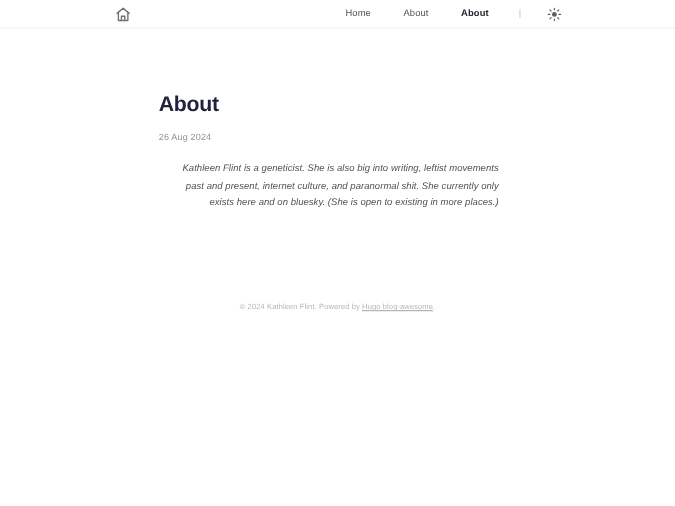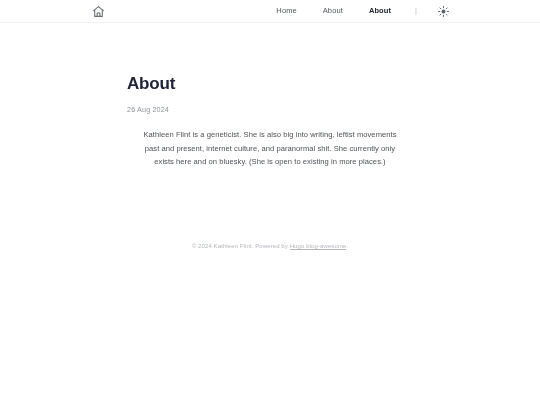--- a/index.html
+++ b/index.html
@@ -115,21 +115,22 @@
   .post-body {
     margin: 14px 0 0 0;
     max-width: 286px;
   }
   .post-body p {
     margin: 14px;
     font-size: 7.6px;
     line-height: 1.78;
     color: #4e5257;
     letter-spacing: 0.04px;
-    text-align: center;
+    text-align: right;
+    font-style: italic;
   }
 
   
   .footer {
     flex: 0 0 auto;
     height: 0;
   }
   .footer-inner {
     position: absolute;
     top: 243px;

